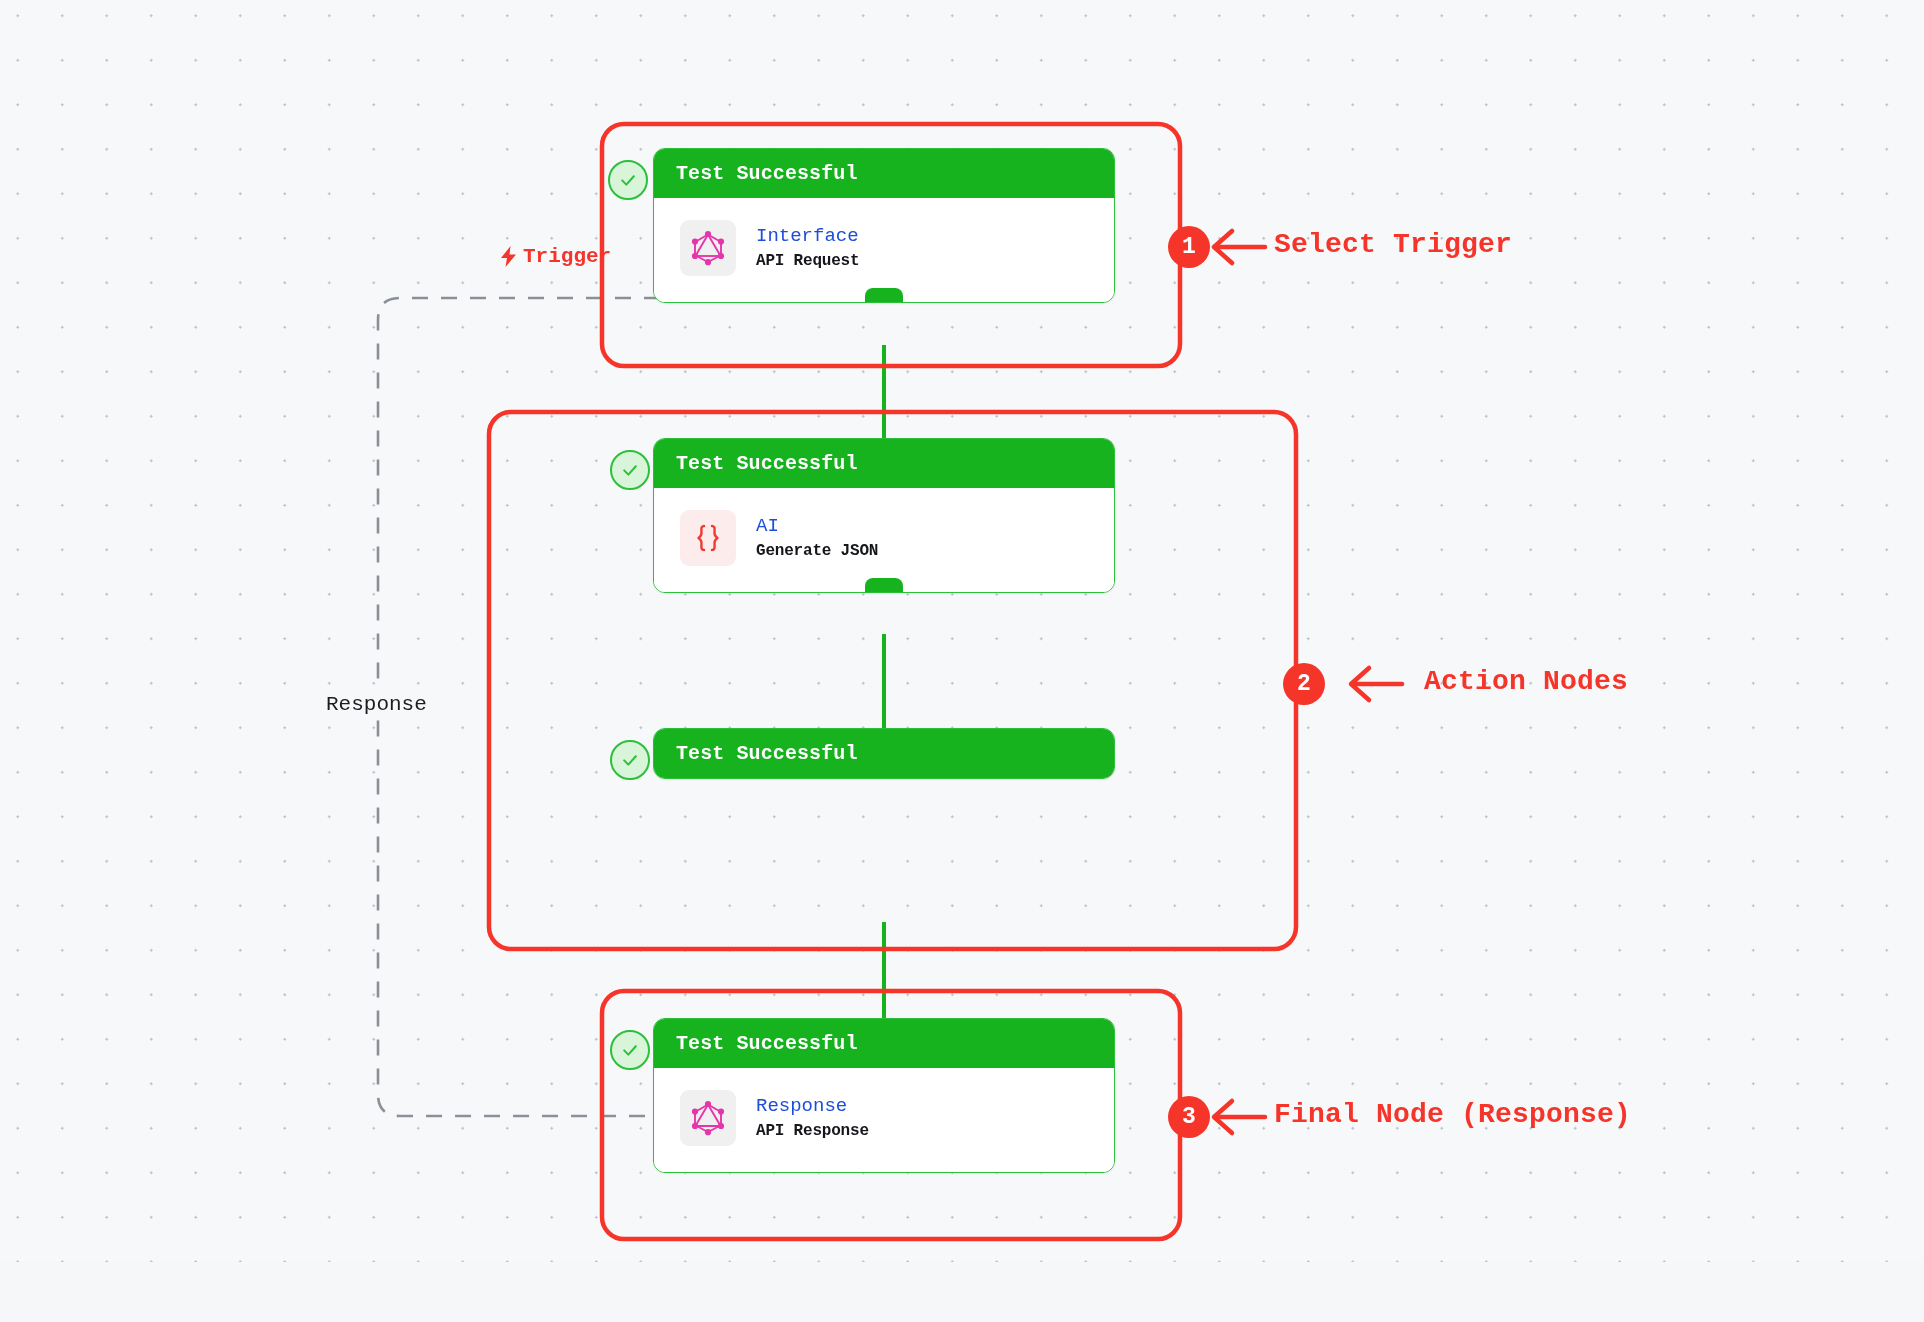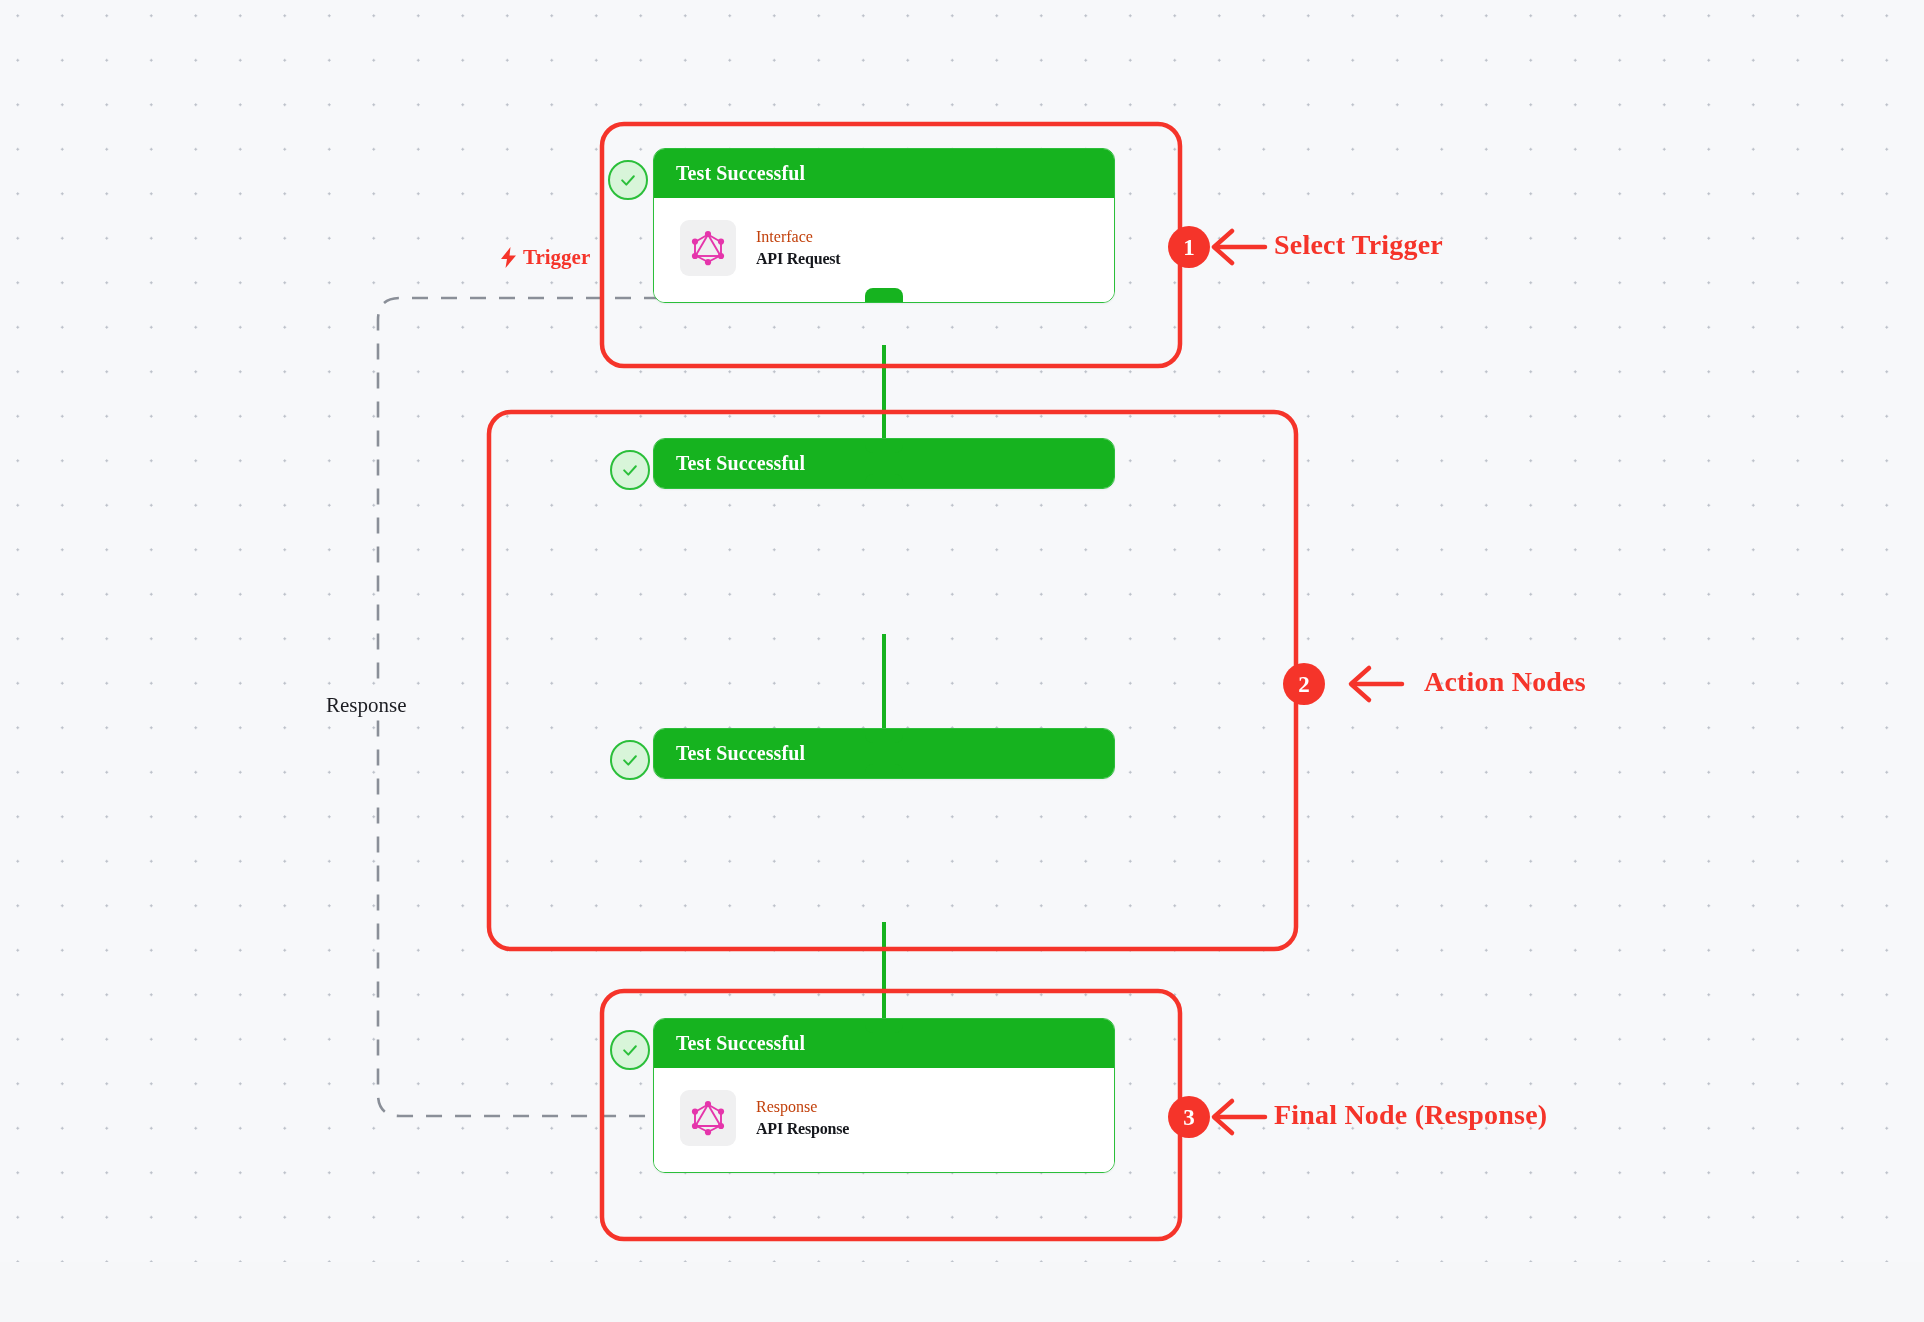--- a/index.html
+++ b/index.html
@@ -9,21 +9,21 @@
   }
   #canvas {
     position: relative;
     width: 1924px;
     height: 1262px;
     background-color: #f7f8fa;
     background-image: radial-gradient(circle, #b9bec7 1.2px, transparent 1.3px);
     background-size: 44.5px 44.5px;
     background-position: 40px 38px;
     overflow: hidden;
-    font-family: Liberation Serif, serif;
+    font-family: Liberation Mono, monospace;
   }
 
   
   .layer {
     position: absolute;
     left: 0; top: 0;
     width: 1924px;
     height: 1322px;
     pointer-events: none;
   }
@@ -61,22 +61,22 @@
     border-radius: 9px;
     flex: 0 0 56px;
     display: flex;
     align-items: center;
     justify-content: center;
     background: #f0f0f1;
   }
   .node-icon.ai { background: #fdecec; }
   .node-text { display: flex; flex-direction: column; gap: 5px; }
   .node-kind {
-    font-size: 16px;
-    color: #c2410c;
+    font-size: 19px;
+    color: #1d4ed8;
     line-height: 1.1;
   }
   .node-title {
     font-size: 16px;
     font-weight: bold;
     color: #15171c;
     line-height: 1.15;
     letter-spacing: -.2px;
   }
 
@@ -223,20 +223,32 @@
   <div class="check-circle" style="left:610px; top:450px;">
     <svg width="20" height="20" viewBox="0 0 24 24" fill="none" stroke="#2bbf3a" stroke-width="2.4" stroke-linecap="round" stroke-linejoin="round">
       <polyline points="5,12.5 10,17.5 19,7.5"></polyline>
     </svg>
   </div>
 
   <div class="node" style="left:653px; top:438px;">
     <div class="tab top"></div>
     <div class="tab bottom"></div>
     <div class="node-header">Test Successful</div>
+    <div class="node-body">
+      <span class="node-icon ai">
+        <svg width="34" height="34" viewBox="0 0 34 34" fill="none" stroke="#ef3b34" stroke-width="2.4" stroke-linecap="round" stroke-linejoin="round" xmlns="http://www.w3.org/2000/svg">
+          <path d="M13 5 C9.5 5 10.5 9 10.5 12 C10.5 15 7.5 17 7.5 17 C7.5 17 10.5 19 10.5 22 C10.5 25 9.5 29 13 29"></path>
+          <path d="M21 5 C24.5 5 23.5 9 23.5 12 C23.5 15 26.5 17 26.5 17 C26.5 17 23.5 19 23.5 22 C23.5 25 24.5 29 21 29"></path>
+        </svg>
+      </span>
+      <span class="node-text">
+        <span class="node-kind">AI</span>
+        <span class="node-title">Generate JSON</span>
+      </span>
+    </div>
   </div>
 
   <div class="check-circle" style="left:610px; top:740px;">
     <svg width="20" height="20" viewBox="0 0 24 24" fill="none" stroke="#2bbf3a" stroke-width="2.4" stroke-linecap="round" stroke-linejoin="round">
       <polyline points="5,12.5 10,17.5 19,7.5"></polyline>
     </svg>
   </div>
 
   <div class="node" style="left:653px; top:728px;">
     <div class="tab top"></div>

